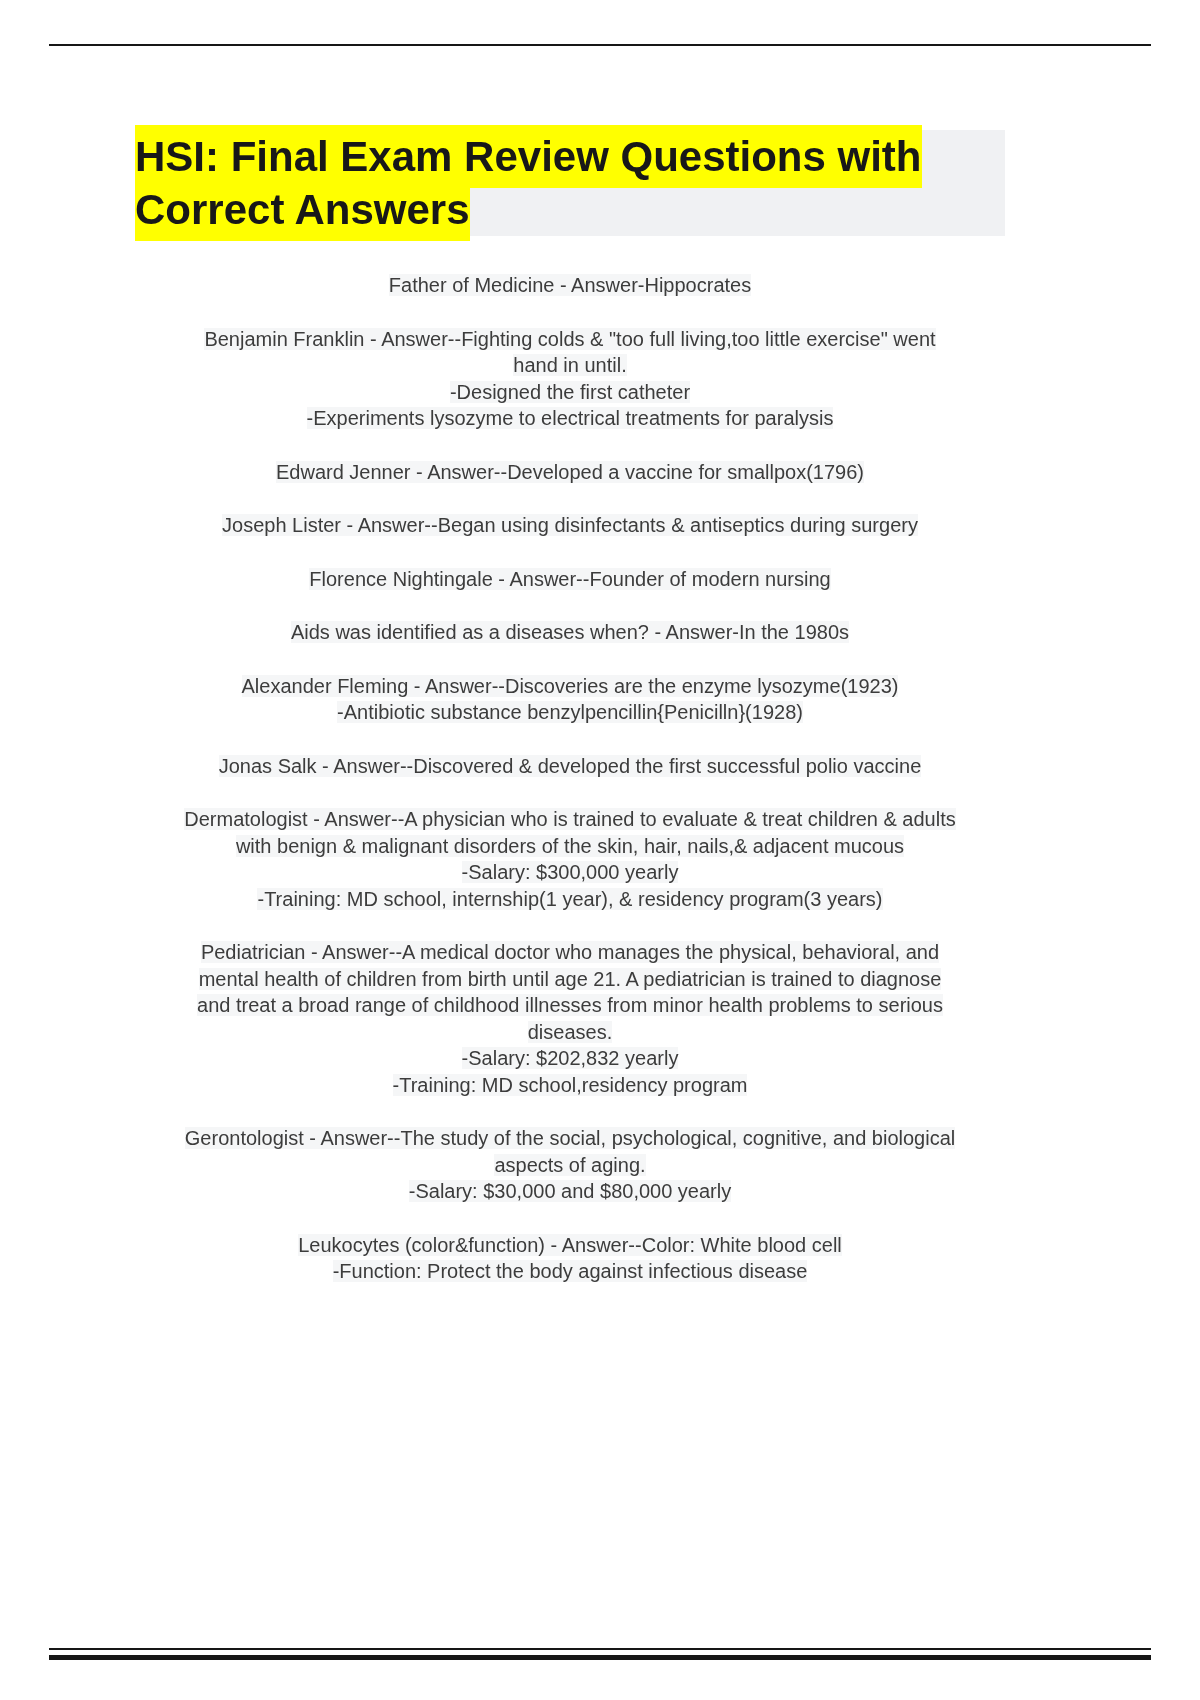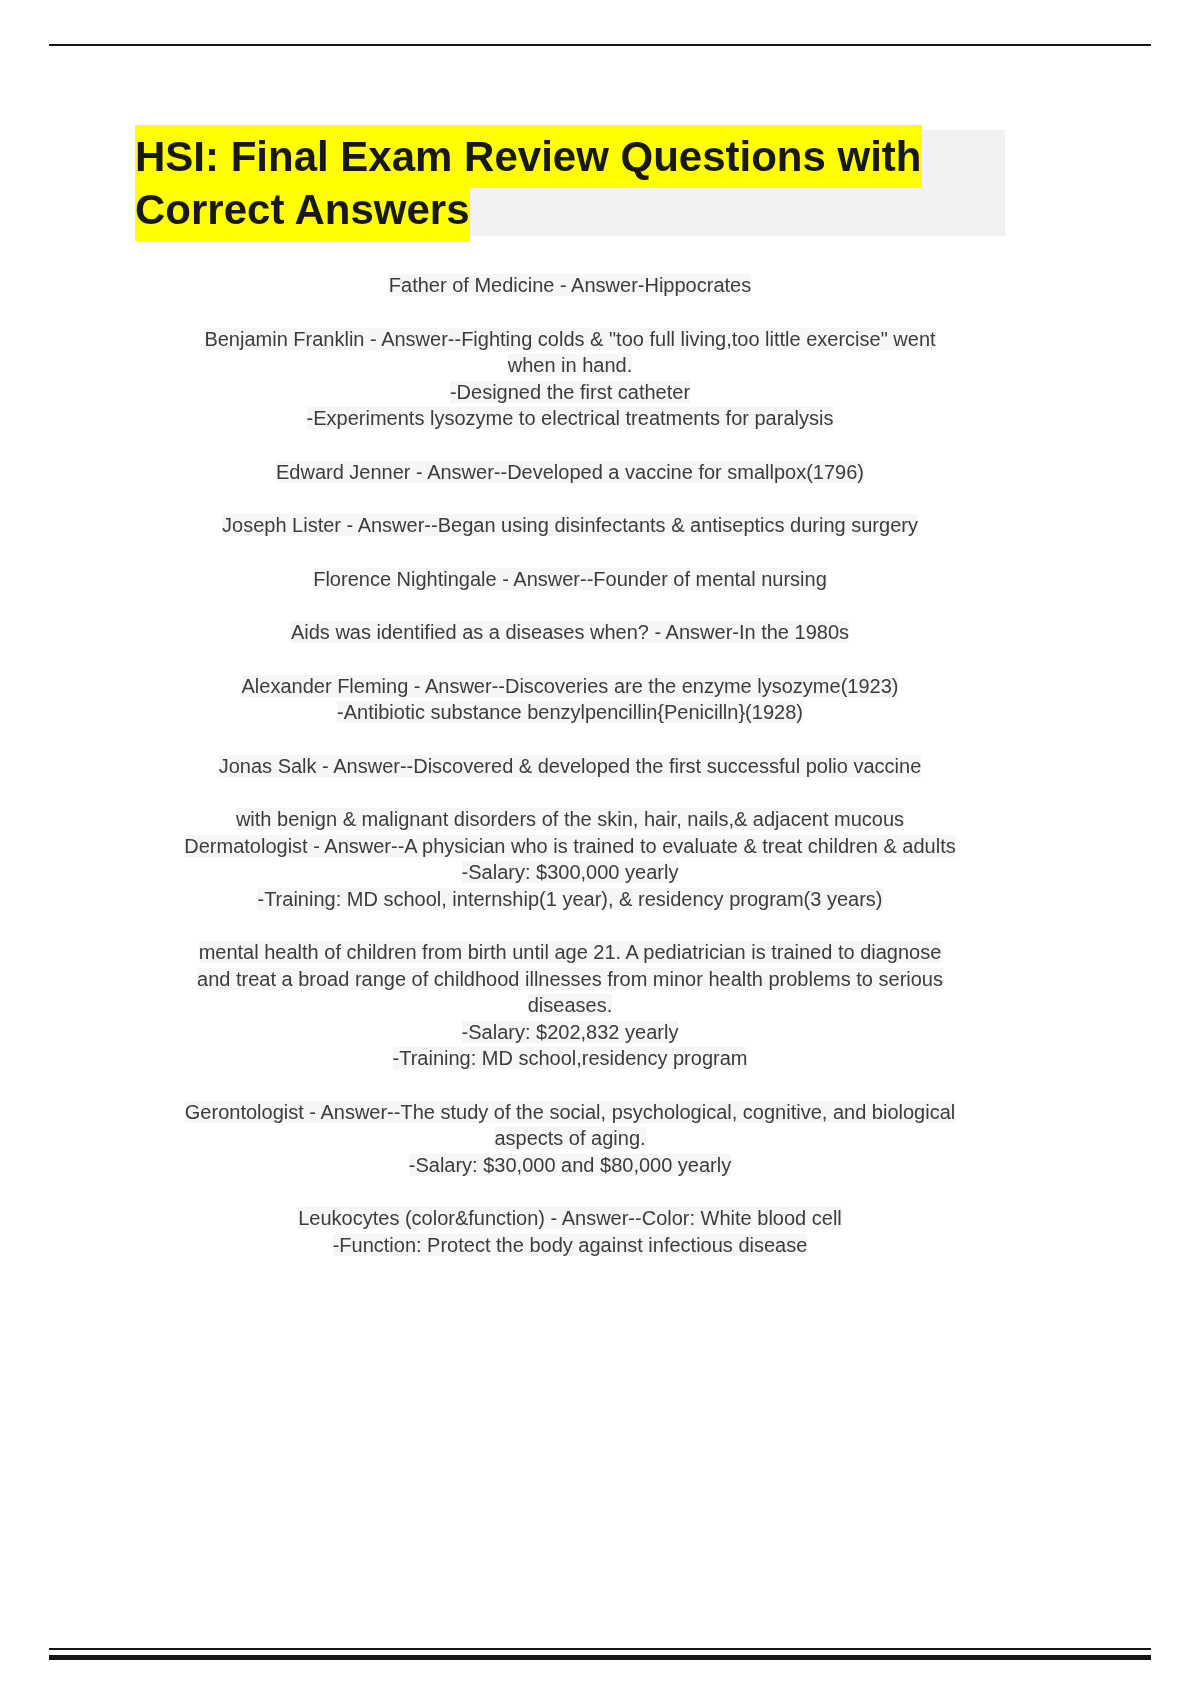--- a/index.html
+++ b/index.html
@@ -75,50 +75,51 @@
     <div class="title-block">
       <h1><span class="title-highlight">HSI: Final Exam Review Questions with Correct Answers</span></h1>
     </div>
 
     <div class="qa-list">
         <div class="qa-item">
           <div class="qa-line"><span class="qa-line-text">Father of Medicine - Answer-Hippocrates</span></div>
         </div>
         <div class="qa-item">
           <div class="qa-line"><span class="qa-line-text">Benjamin Franklin - Answer--Fighting colds &amp; "too full living,too little exercise" went</span></div>
-          <div class="qa-line"><span class="qa-line-text">when in hand.</span></div>
+          <div class="qa-line"><span class="qa-line-text">hand in until.</span></div>
           <div class="qa-line"><span class="qa-line-text">-Designed the first catheter</span></div>
           <div class="qa-line"><span class="qa-line-text">-Experiments lysozyme to electrical treatments for paralysis</span></div>
         </div>
         <div class="qa-item">
           <div class="qa-line"><span class="qa-line-text">Edward Jenner - Answer--Developed a vaccine for smallpox(1796)</span></div>
         </div>
         <div class="qa-item">
           <div class="qa-line"><span class="qa-line-text">Joseph Lister - Answer--Began using disinfectants &amp; antiseptics during surgery</span></div>
         </div>
         <div class="qa-item">
-          <div class="qa-line"><span class="qa-line-text">Florence Nightingale - Answer--Founder of mental nursing</span></div>
+          <div class="qa-line"><span class="qa-line-text">Florence Nightingale - Answer--Founder of modern nursing</span></div>
         </div>
         <div class="qa-item">
           <div class="qa-line"><span class="qa-line-text">Aids was identified as a diseases when? - Answer-In the 1980s</span></div>
         </div>
         <div class="qa-item">
           <div class="qa-line"><span class="qa-line-text">Alexander Fleming - Answer--Discoveries are the enzyme lysozyme(1923)</span></div>
           <div class="qa-line"><span class="qa-line-text">-Antibiotic substance benzylpencillin{Penicilln}(1928)</span></div>
         </div>
         <div class="qa-item">
           <div class="qa-line"><span class="qa-line-text">Jonas Salk - Answer--Discovered &amp; developed the first successful polio vaccine</span></div>
         </div>
         <div class="qa-item">
+          <div class="qa-line"><span class="qa-line-text">Dermatologist - Answer--A physician who is trained to evaluate &amp; treat children &amp; adults</span></div>
           <div class="qa-line"><span class="qa-line-text">with benign &amp; malignant disorders of the skin, hair, nails,&amp; adjacent mucous</span></div>
-          <div class="qa-line"><span class="qa-line-text">Dermatologist - Answer--A physician who is trained to evaluate &amp; treat children &amp; adults</span></div>
           <div class="qa-line"><span class="qa-line-text">-Salary: $300,000 yearly</span></div>
           <div class="qa-line"><span class="qa-line-text">-Training: MD school, internship(1 year), &amp; residency program(3 years)</span></div>
         </div>
         <div class="qa-item">
+          <div class="qa-line"><span class="qa-line-text">Pediatrician - Answer--A medical doctor who manages the physical, behavioral, and</span></div>
           <div class="qa-line"><span class="qa-line-text">mental health of children from birth until age 21. A pediatrician is trained to diagnose</span></div>
           <div class="qa-line"><span class="qa-line-text">and treat a broad range of childhood illnesses from minor health problems to serious</span></div>
           <div class="qa-line"><span class="qa-line-text">diseases.</span></div>
           <div class="qa-line"><span class="qa-line-text">-Salary: $202,832 yearly</span></div>
           <div class="qa-line"><span class="qa-line-text">-Training: MD school,residency program</span></div>
         </div>
         <div class="qa-item">
           <div class="qa-line"><span class="qa-line-text">Gerontologist - Answer--The study of the social, psychological, cognitive, and biological</span></div>
           <div class="qa-line"><span class="qa-line-text">aspects of aging.</span></div>
           <div class="qa-line"><span class="qa-line-text">-Salary: $30,000 and $80,000 yearly</span></div>

